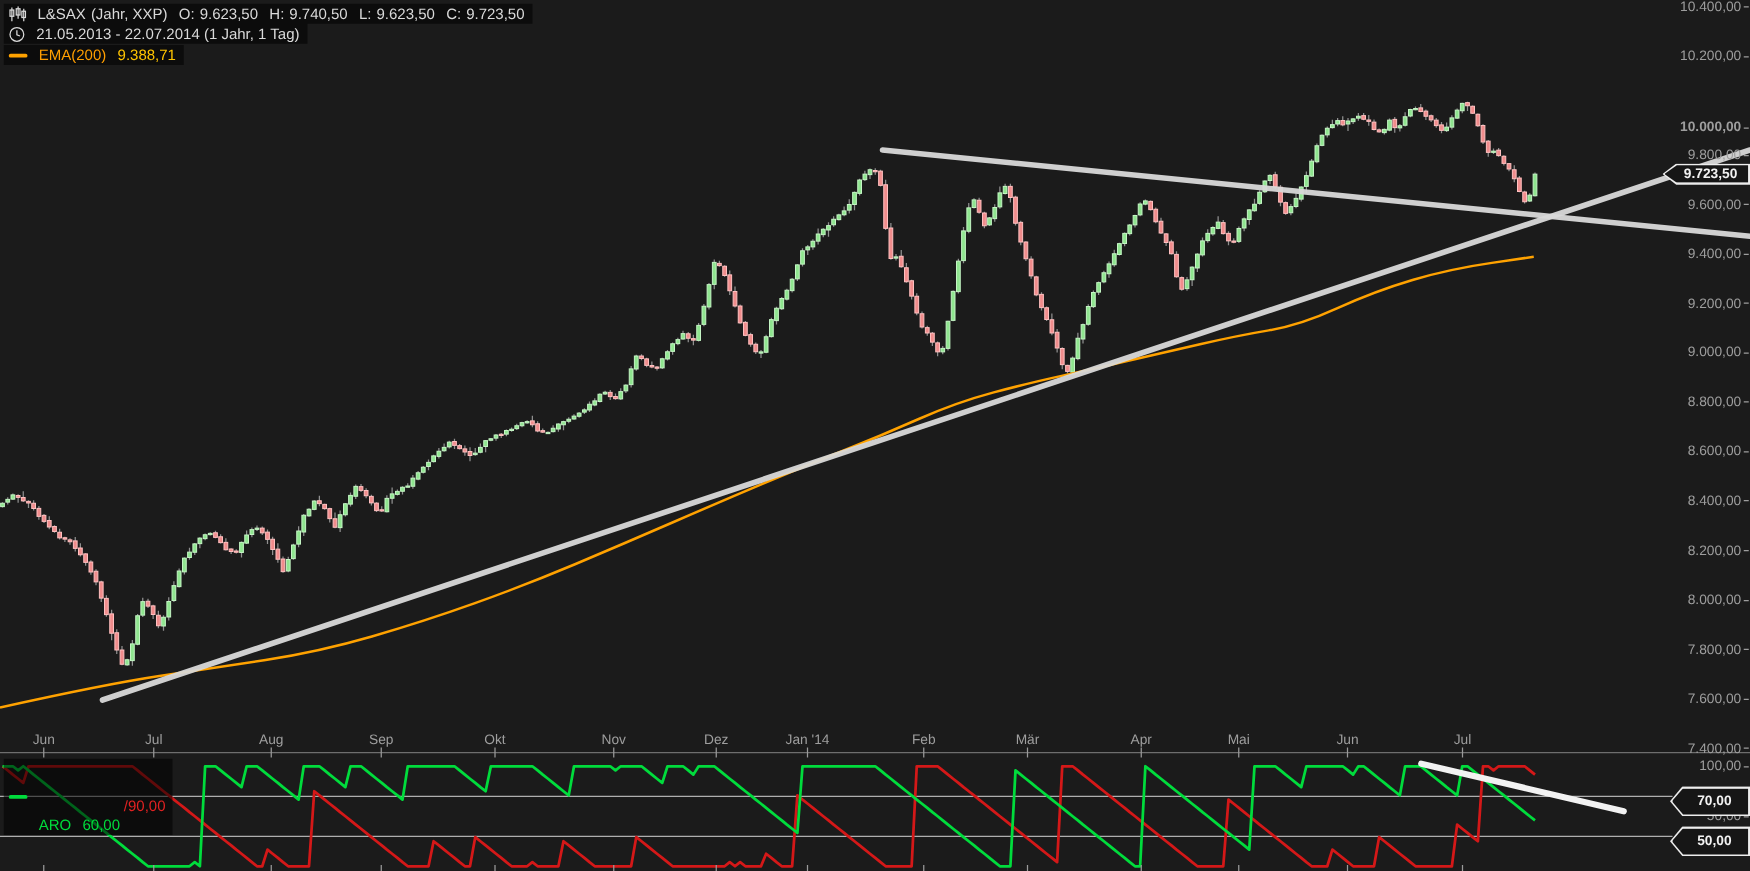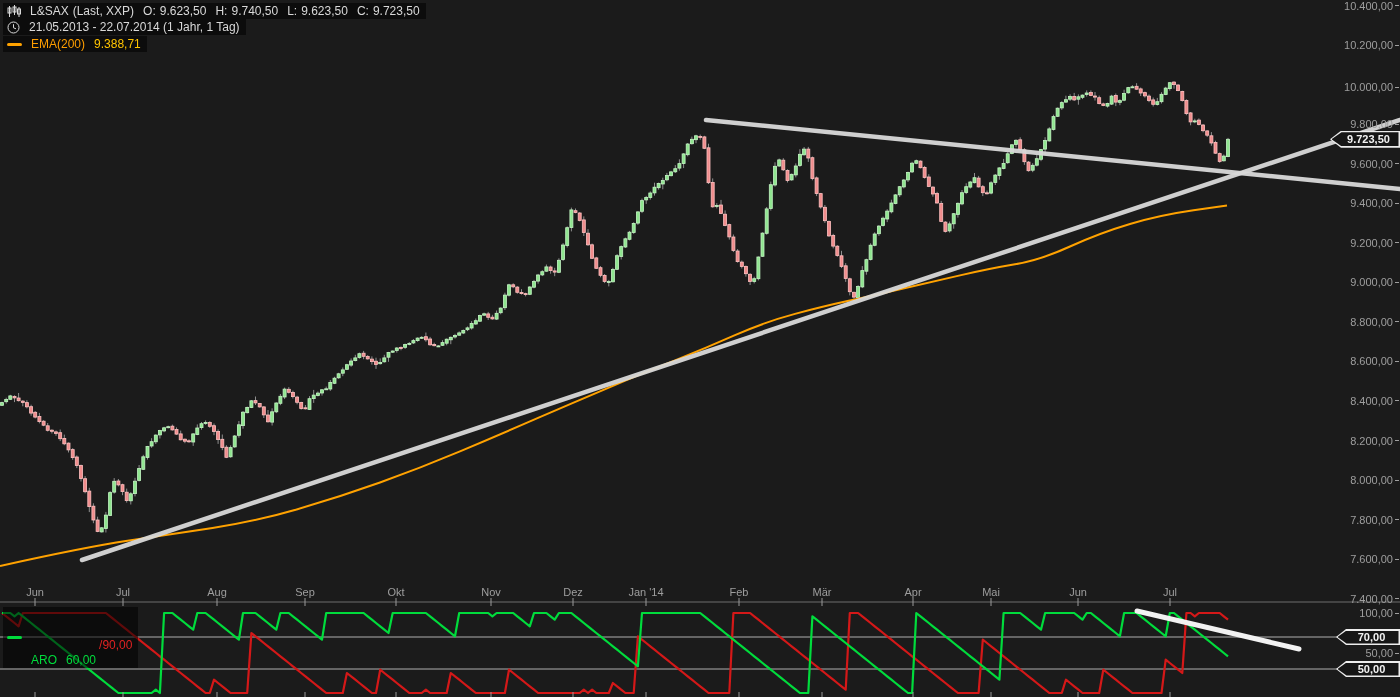--- a/index.html
+++ b/index.html
@@ -23,21 +23,21 @@
            color:#9e9e9e;font-size:11px;line-height:12px;height:12px;z-index:4;}
   .axlabel::after{content:"";display:inline-block;width:4px;height:1px;background:#9e9e9e;margin-left:2px;}
   .mlabel{position:absolute;top:586px;width:48px;text-align:center;color:#9e9e9e;
           font-size:11px;z-index:4;}
   
   .tag-outer{position:absolute;right:0;background:#ededed;z-index:7;}
   .tag-inner{position:absolute;inset:1.5px;background:#161616;display:flex;align-items:center;
              justify-content:center;padding-left:7px;color:#f2f2f2;font-size:11px;font-weight:bold;}
   .tag-h17{height:17px;width:70px;clip-path:polygon(0 50%,11px 0,100% 0,100% 100%,11px 100%);}
   .tag-h17 .tag-inner{clip-path:polygon(0 50%,10px 0,100% 0,100% 100%,10px 100%);}
-  .tag-h16{height:16px;width:64px;clip-path:polygon(0 50%,10px 0,100% 0,100% 100%,10px 100%);}
+  .tag-h16{height:24px;width:64px;clip-path:polygon(0 50%,10px 0,100% 0,100% 100%,10px 100%);}
   .tag-h16 .tag-inner{clip-path:polygon(0 50%,9px 0,100% 0,100% 100%,9px 100%);}
 </style>
 </head>
 <body>
 
 <div id="stage">
 
   <svg id="plot" width="1400" height="697">
     <g id="g-levels">
         <line x1="0" y1="637" x2="1338" y2="637" stroke="#c9c9c9" stroke-width="1" opacity="0.85"></line>
@@ -394,21 +394,21 @@
       <g stroke="#d9d9d9" fill="none">
         <line x1="2.5" y1="1" x2="2.5" y2="12"></line>
           <rect x="1" y="3" width="3" height="5"></rect>
         <line x1="7.5" y1="0" x2="7.5" y2="10"></line>
           <rect x="6" y="2" width="3" height="5"></rect>
         <line x1="12" y1="2" x2="12" y2="12"></line>
           <rect x="10.5" y="4" width="3" height="5"></rect>
       </g>
     </svg>
     <span>L&amp;SAX</span>
-    <span style="margin-left:-5px">(Last, XXP)</span>
+    <span style="margin-left:-5px">(Jahr, XXP)</span>
     <span class="pair">
         <span>O:</span>
         <span>9.623,50</span>
       </span>
     <span class="pair">
         <span>H:</span>
         <span>9.740,50</span>
       </span>
     <span class="pair">
         <span>L:</span>
@@ -437,21 +437,21 @@
   <div class="hud" id="row-aro">
     <span class="swatch" style="background:#00dc3c"></span>
     <span class="aro-name">ARO</span>
     <span class="aro-up">60,00</span>
     <span class="aro-down" style="margin-left:-6px">/90,00</span>
   </div>
 
   <div id="price-axis">
       <div class="axlabel" style="top: -0.5px;">10.400,00</div>
       <div class="axlabel" style="top: 39.1px;">10.200,00</div>
-      <div class="axlabel" style="top: 81px;">10.000,00</div>
+      <div class="axlabel" style="top: 96px; font-weight: bold;">10.000,00</div>
       <div class="axlabel" style="top: 118.2px;">9.800,00</div>
       <div class="axlabel" style="top: 157.7px;">9.600,00</div>
       <div class="axlabel" style="top: 197.2px;">9.400,00</div>
       <div class="axlabel" style="top: 236.8px;">9.200,00</div>
       <div class="axlabel" style="top: 276.3px;">9.000,00</div>
       <div class="axlabel" style="top: 315.9px;">8.800,00</div>
       <div class="axlabel" style="top: 355.4px;">8.600,00</div>
       <div class="axlabel" style="top: 394.9px;">8.400,00</div>
       <div class="axlabel" style="top: 434.5px;">8.200,00</div>
       <div class="axlabel" style="top: 474px;">8.000,00</div>

